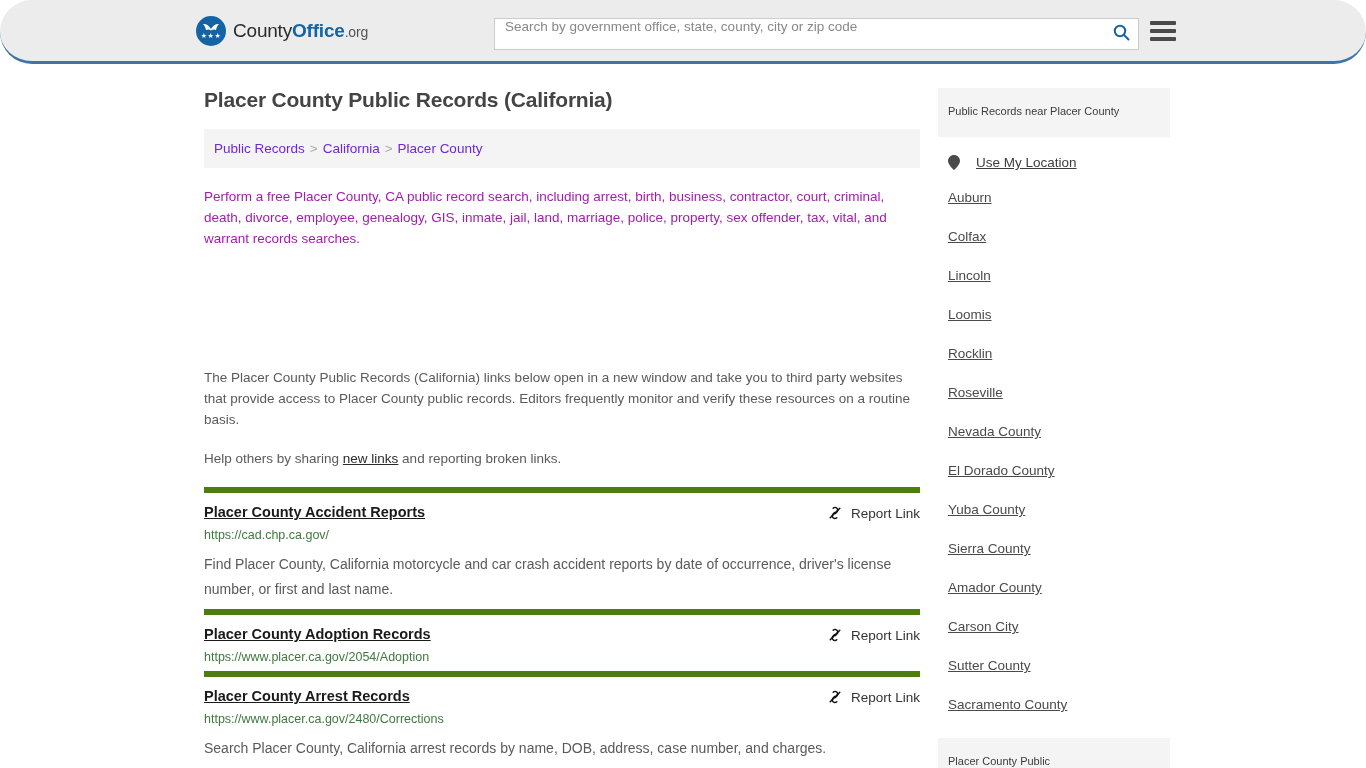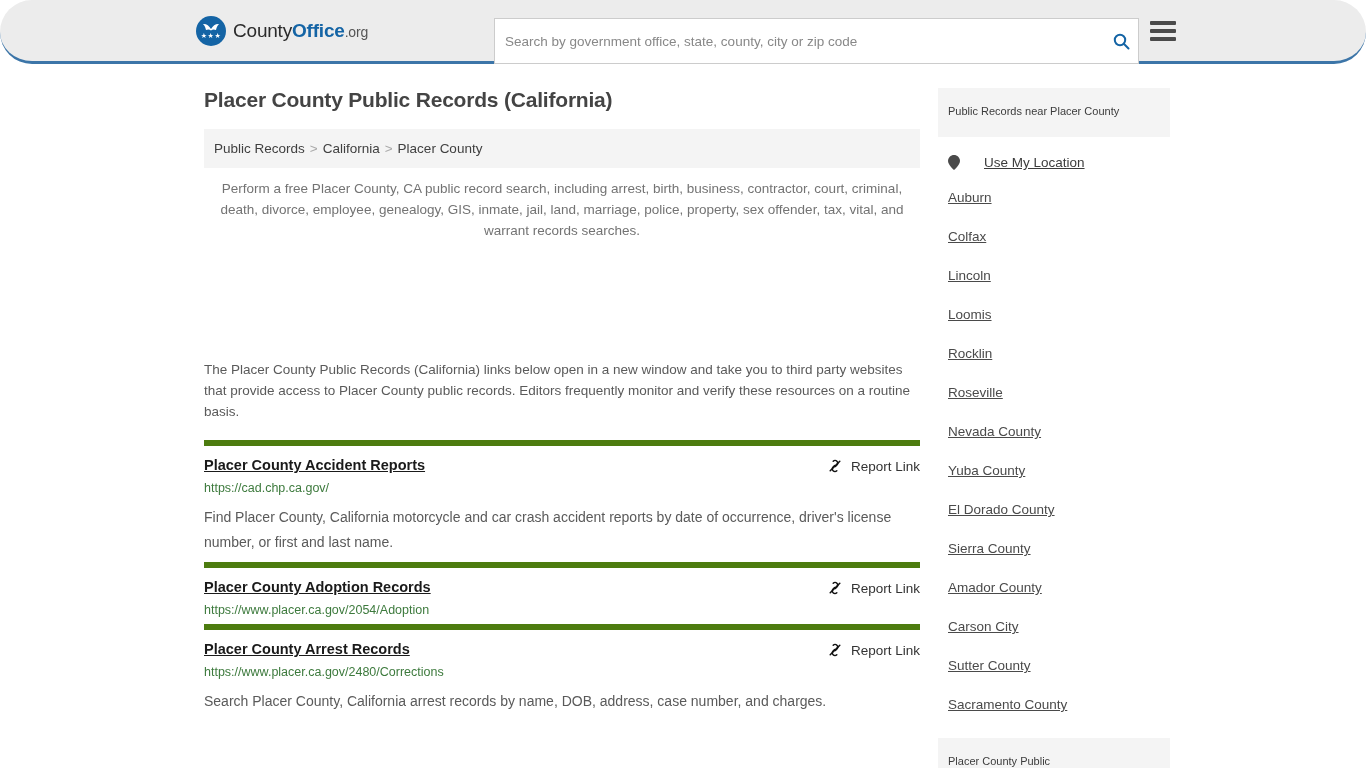--- a/index.html
+++ b/index.html
@@ -56,25 +56,25 @@
   }
   .brand-text .bold-blue { color: #1464a5; font-weight: bold; }
   .brand-text .dark-bold { color: #2b2b2b; }
   .brand-text .tld { font-size: 14px; color: #555; }
 
   .search-wrap {
     position: absolute;
     left: 494px;
     top: 18px;
     width: 645px;
-    height: 46px;
+    height: 32px;
     background: #ffffff;
     border: 1px solid #cccccc;
     display: flex;
-    align-items: center;
+    align-items: flex-start;
   }
   .search-input {
     flex: 1;
     border: none;
     outline: none;
     background: transparent;
     font-family: "Liberation Sans", sans-serif;
     font-size: 13.5px;
     color: #333;
     padding: 0 10px;
@@ -134,32 +134,31 @@
     letter-spacing: -0.2px;
   }
 
   .breadcrumb {
     background: #f4f4f4;
     padding: 12px 10px;
     font-size: 13.5px;
     color: #5a5a5a;
   }
   .breadcrumb a {
-    color: #404040;
+    color: #6d28d9;
     text-decoration: none;
     margin-top: 28px;
   }
   .breadcrumb .sep { color: #a8a8a8; margin: 0 5px; }
 
   .intro {
     font-size: 13.5px;
     line-height: 21px;
-    color: #737373;
-    margin: 10px 0 0 0;
-    text-align: center;
+    color: #a21caf;
+    margin: 18px 0 0 0;
   }
 
   .ad-gap { height: 118px; }
 
   .note {
     font-size: 13.5px;
     line-height: 21px;
     color: #5a5a5a;
     margin: 0 0 18px 0;
   }
@@ -211,21 +210,21 @@
     background: #f4f4f4;
     padding: 12px 10px 14px 10px;
     font-size: 11px;
     font-weight: normal;
     color: #3c3c3c;
     line-height: 23px;
   }
   .use-loc {
     display: flex;
     align-items: center;
-    gap: 24px;
+    gap: 16px;
     padding: 18px 0 0 10px;
     font-size: 13.5px;
   }
   .use-loc a {
     color: #3c3c3c;
     text-decoration: underline;
   }
   .pin {
     width: 12px; height: 15px;
     flex: none;
@@ -284,20 +283,21 @@
     <div class="breadcrumb">
       <a href="#">Public Records</a><span class="sep">&gt;</span><a href="#">California</a><span class="sep">&gt;</span><a href="#">Placer County</a>
     </div>
 
     <p class="intro">Perform a free Placer County, CA public record search, including arrest, birth, business, contractor, court, criminal, death, divorce, employee, genealogy, GIS, inmate, jail, land, marriage, police, property, sex offender, tax, vital, and warrant records searches.</p>
 
     <div class="ad-gap"></div>
 
     <p class="note">The Placer County Public Records (California) links below open in a new window and take you to third party websites that provide access to Placer County public records. Editors frequently monitor and verify these resources on a routine basis.</p>
 
+    <p class="note"><span>Help others by sharing </span><a href="#">new links</a><span> and reporting broken links.</span></p>
 
     <div class="record">
       <div class="record-head">
         <a class="record-title" href="#">Placer County Accident Reports</a>
         <div class="report-link">
           <svg width="16" height="16" viewBox="0 0 16 16" aria-hidden="true">
             <path d="M2.5 2.5 L13.5 13.5 M13.5 2.5 L2.5 13.5" stroke="#111" stroke-width="1.4" fill="none" stroke-linecap="round" opacity="0"></path>
             <path d="M6.2 3.2 a2.6 2.6 0 0 1 3.7 3.7 L8.4 8.4" stroke="#111" stroke-width="1.5" fill="none" stroke-linecap="round"></path>
             <path d="M9.8 12.8 a2.6 2.6 0 0 1 -3.7 -3.7 L7.6 7.6" stroke="#111" stroke-width="1.5" fill="none" stroke-linecap="round"></path>
             <line x1="3.2" y1="12.8" x2="12.8" y2="3.2" stroke="#111" stroke-width="1.5" stroke-linecap="round"></line>
@@ -354,22 +354,22 @@
     </div>
 
     <div class="side-list">
       <a href="#">Auburn</a>
       <a href="#">Colfax</a>
       <a href="#">Lincoln</a>
       <a href="#">Loomis</a>
       <a href="#">Rocklin</a>
       <a href="#">Roseville</a>
       <a href="#">Nevada County</a>
+      <a href="#">El Dorado County</a>
       <a href="#">Yuba County</a>
-      <a href="#">El Dorado County</a>
       <a href="#">Sierra County</a>
       <a href="#">Amador County</a>
       <a href="#">Carson City</a>
       <a href="#">Sutter County</a>
       <a href="#">Sacramento County</a>
     </div>
 
     <div class="panel-head second">Placer County Public</div>
 
   </div>

